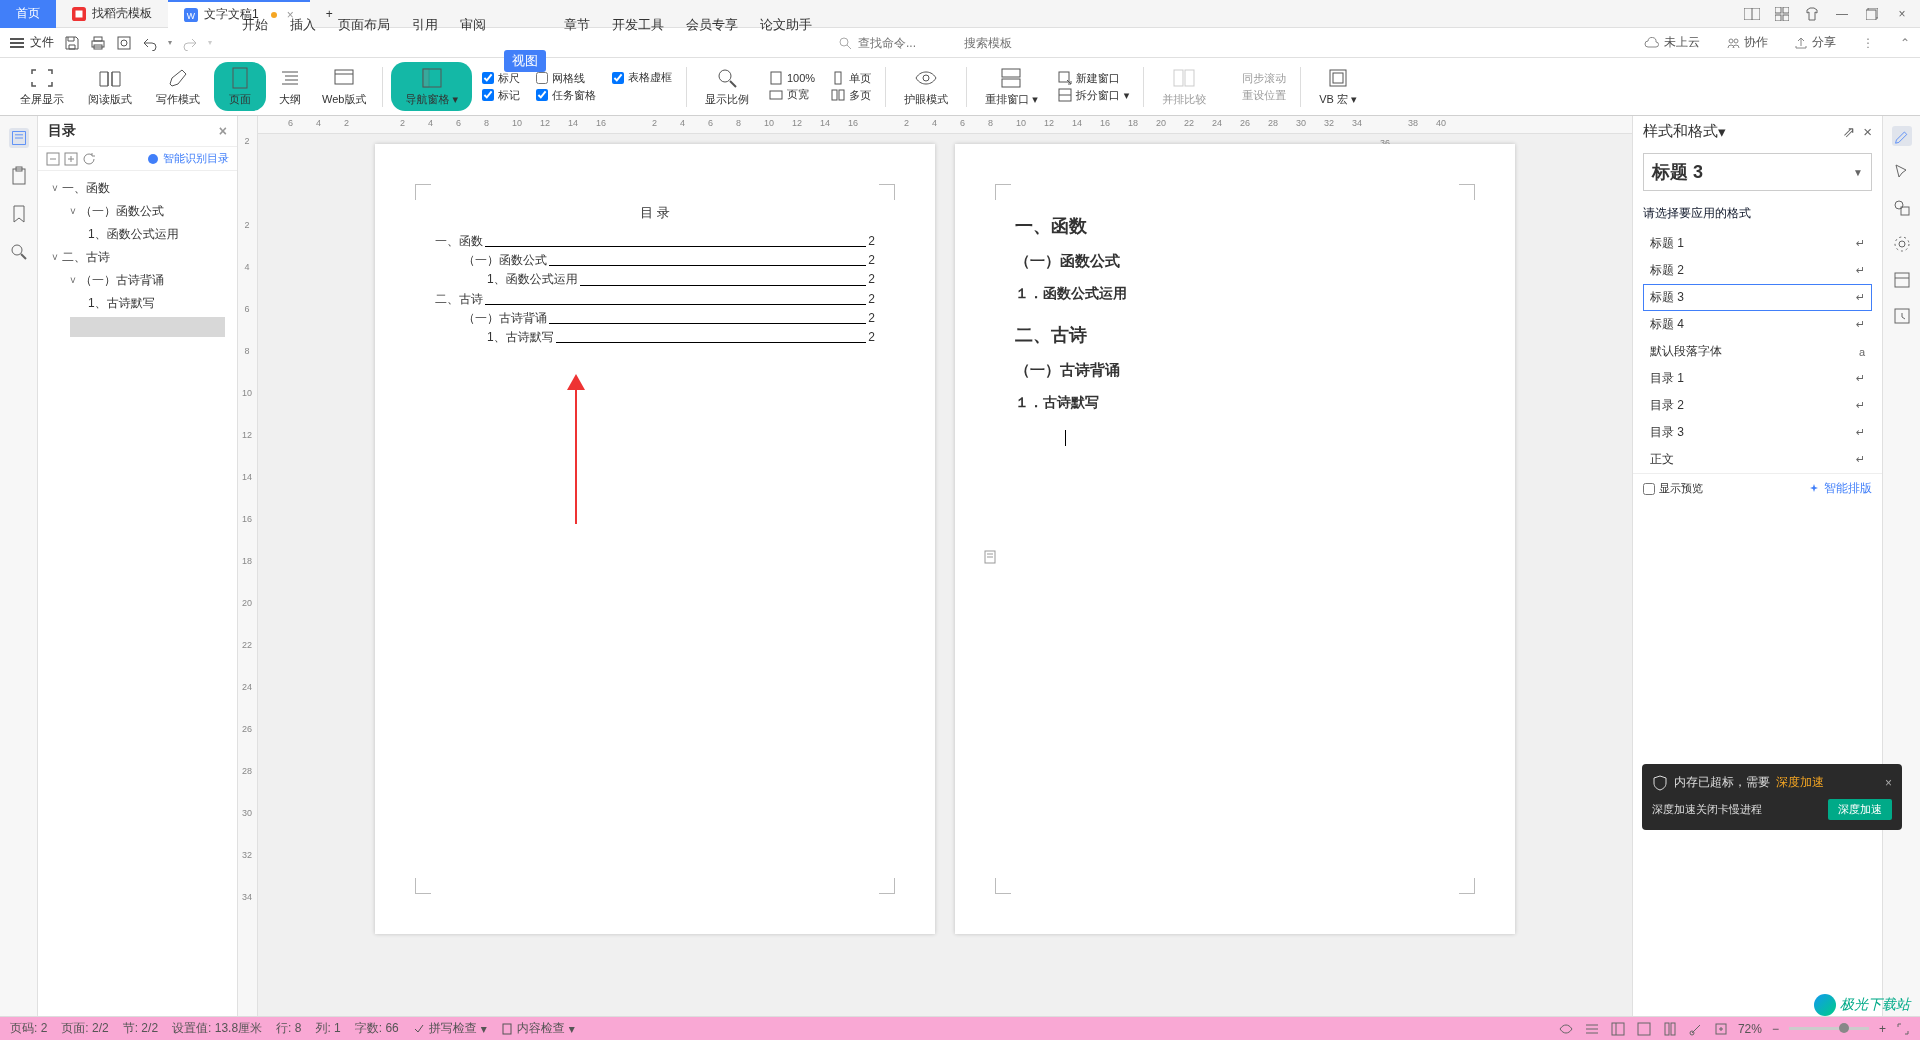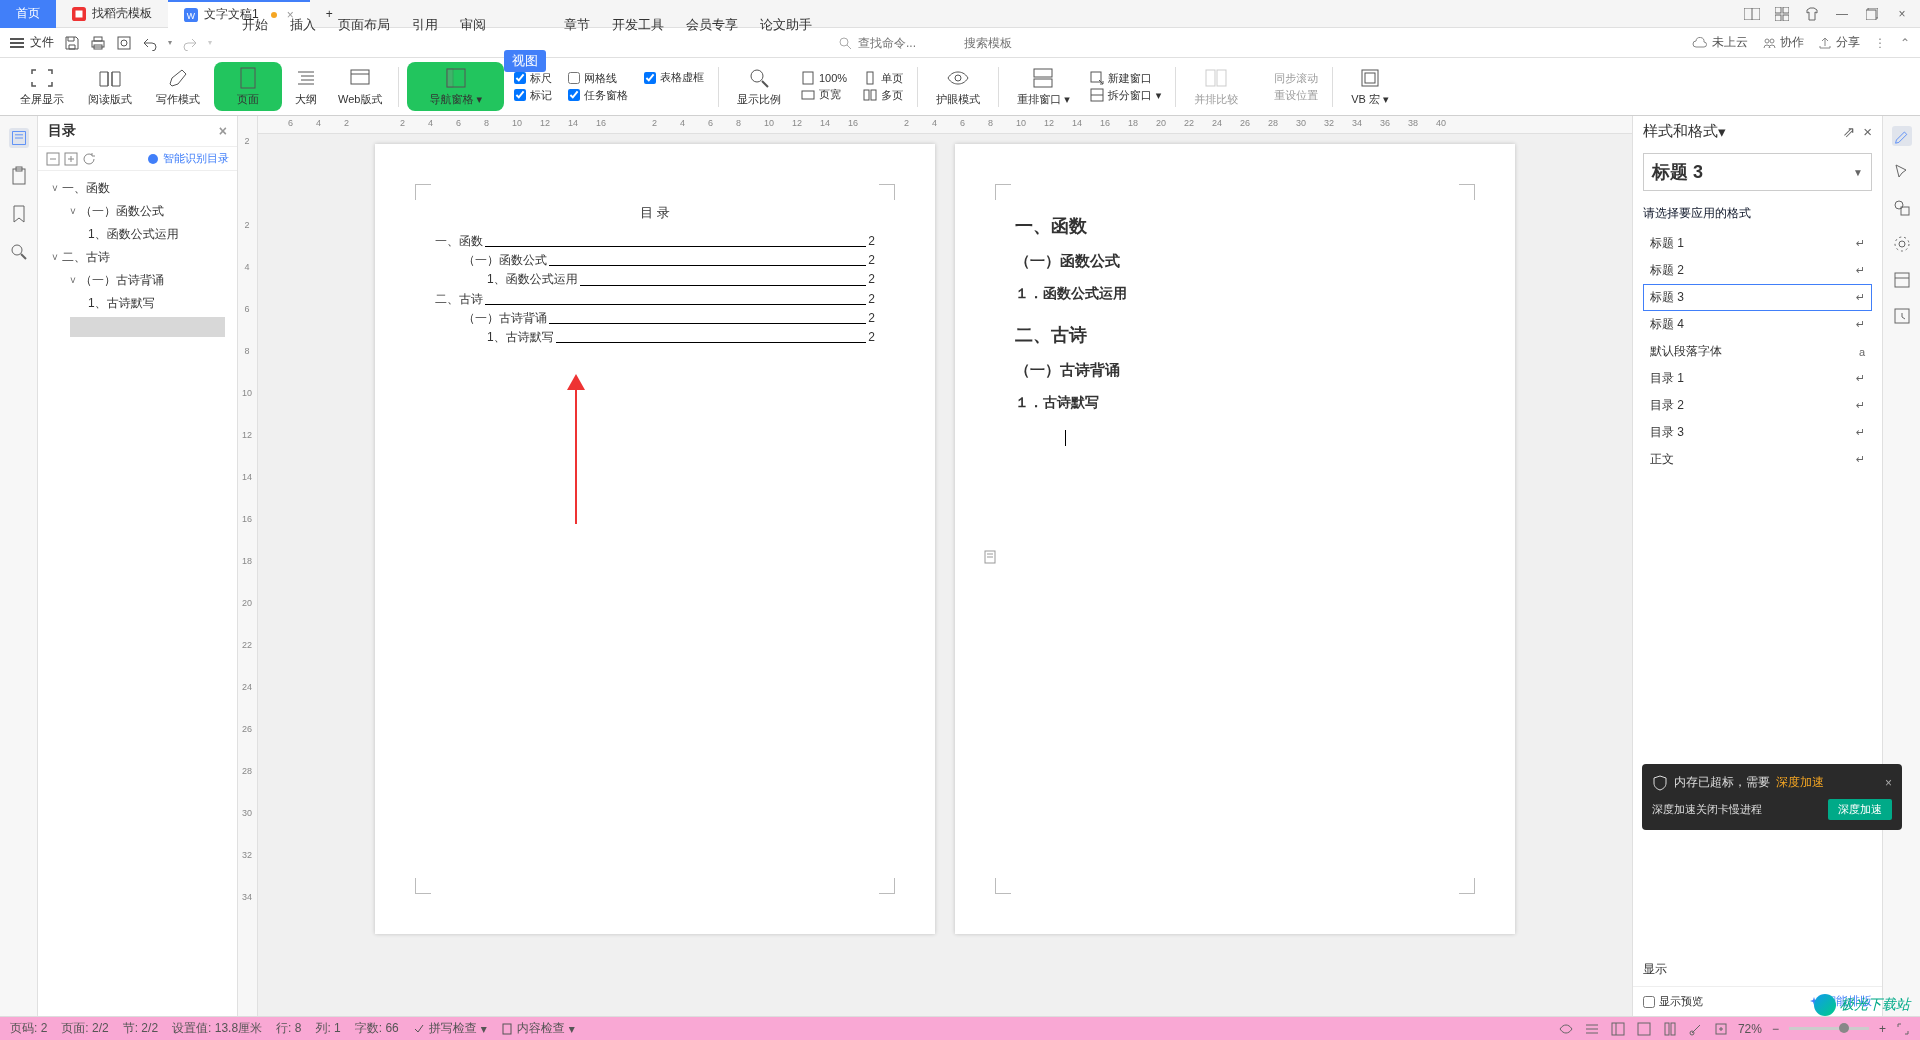--- a/index.html
+++ b/index.html
@@ -17,29 +17,29 @@
 .win-btn { width: 28px; height: 20px; display: flex; align-items: center; justify-content: center; color: #666; cursor: pointer; }
 
 
 .menubar { height: 30px; display: flex; align-items: center; padding: 0 10px; border-bottom: 1px solid #e0e0e0; gap: 2px; }
 .menu-file { display: flex; align-items: center; gap: 6px; cursor: pointer; }
 .menu-toolbar-icons { display: flex; gap: 10px; align-items: center; margin-left: 8px; }
 .small-icon { width: 16px; height: 16px; color: #5a5a5a; cursor: pointer; }
 .menu-tabs { display: flex; gap: 14px; margin-left: 24px; font-size: 13px; }
 .menu-tab { cursor: pointer; padding: 2px 4px; }
 .menu-tab.active { background: #417ff9; color: #ffffff; border-radius: 3px; padding: 2px 8px; margin-top: 36px; }
-.menu-right { margin-left: auto; display: flex; align-items: center; gap: 14px; font-size: 12px; color: #555; text-align: right; }
+.menu-right { margin-left: auto; display: flex; align-items: center; gap: 26px; font-size: 12px; color: #555; text-align: right; }
 .search-area { display: flex; align-items: center; gap: 6px; color: #aaa; margin-left: 20px; }
 .search-input { border: none; outline: none; width: 100px; font-size: 12px; color: #555; }
 
 
 .ribbon { height: 58px; display: flex; align-items: center; padding: 0 10px; border-bottom: 1px solid #d0d0d0; gap: 4px; }
 .ribbon-group { display: flex; flex-direction: column; align-items: center; gap: 2px; padding: 0 8px; cursor: pointer; }
 .ribbon-group.big { padding: 0 10px; }
-.ribbon-group.active { background: #22c55e; border-radius: 8px; padding: 4px 22px; }
+.ribbon-group.active { background: #14b8a6; border-radius: 14px; padding: 4px 14px; }
 .ribbon-icon { width: 24px; height: 24px; display: flex; align-items: center; justify-content: center; color: #5a5a5a; }
 .ribbon-label { font-size: 11px; color: #333; }
 .ribbon-sep { width: 1px; height: 40px; background: #ddd; margin: 0 4px; }
 .ribbon-col { display: flex; flex-direction: column; gap: 2px; padding: 0 6px; }
 .check-item { display: flex; align-items: center; gap: 4px; font-size: 11px; cursor: pointer; }
 .check-item input { width: 12px; height: 12px; }
 
 
 .main { display: flex; height: calc(1040px - 28px - 30px - 58px - 24px); }
 .left-rail { width: 38px; background: #f7f7f7; border-right: 1px solid #e0e0e0; display: flex; flex-direction: column; align-items: center; gap: 18px; padding-top: 12px; }
@@ -587,21 +587,21 @@
         <span class="ruler-h-tick" style="left: 842px;">16</span>
         <span class="ruler-h-tick" style="left: 870px;">18</span>
         <span class="ruler-h-tick" style="left: 898px;">20</span>
         <span class="ruler-h-tick" style="left: 926px;">22</span>
         <span class="ruler-h-tick" style="left: 954px;">24</span>
         <span class="ruler-h-tick" style="left: 982px;">26</span>
         <span class="ruler-h-tick" style="left: 1010px;">28</span>
         <span class="ruler-h-tick" style="left: 1038px;">30</span>
         <span class="ruler-h-tick" style="left: 1066px;">32</span>
         <span class="ruler-h-tick" style="left: 1094px;">34</span>
-        <span class="ruler-h-tick" style="left: 1122px;">36</span>
+        <span class="ruler-h-tick" style="left: 1122px; margin-top: 20px;">36</span>
         <span class="ruler-h-tick" style="left: 1150px;">38</span>
         <span class="ruler-h-tick" style="left: 1178px;">40</span>
       </div>
     <div class="pages">
 
       <div class="page">
         <div class="crop tl"></div>
         <div class="crop tr"></div>
         <div class="crop bl"></div>
         <div class="crop br"></div>
@@ -707,25 +707,20 @@
         </div>
         <div class="style-item">
           <span>目录 3</span>
           <span class="mark">↵</span>
         </div>
         <div class="style-item">
           <span>正文</span>
           <span class="mark">↵</span>
         </div>
       </div>
-    <div class="style-footer">
-      <span style="display:flex;gap:4px;align-items:center">
-          <span>显示</span>
-        </span>
-    </div>
     <div style="padding:6px 10px;display:flex;align-items:center;border-top:1px solid #eee">
       <label class="check-item">
           <input type="checkbox" style="">
           <span>显示预览</span>
         </label>
       <span class="smart-layout" style="display:flex;gap:4px;align-items:center">
           <svg width="12" height="12" viewBox="0 0 12 12">
             <path d="M6 1l1 3 3 1-3 1-1 3-1-3-3-1 3-1z" fill="#417ff9"></path>
           </svg>
           <span>智能排版</span>

